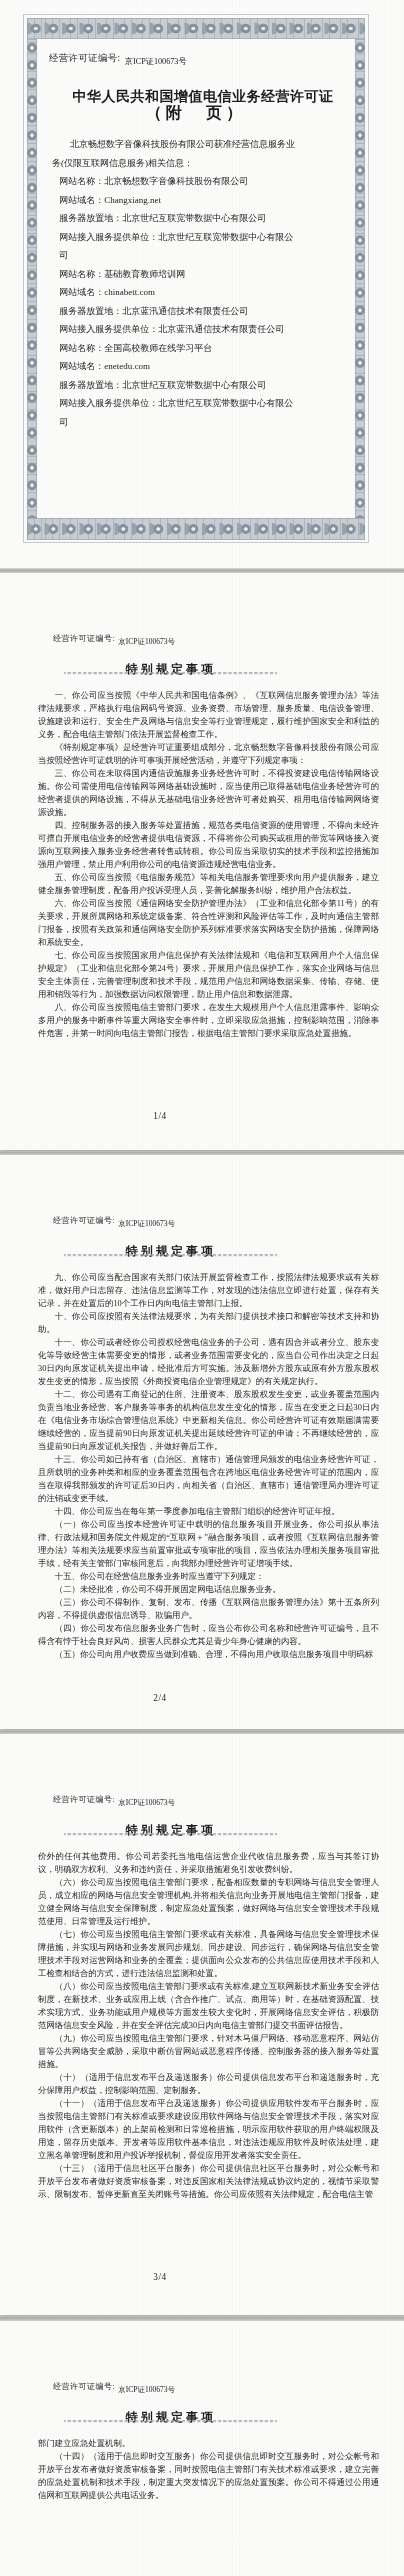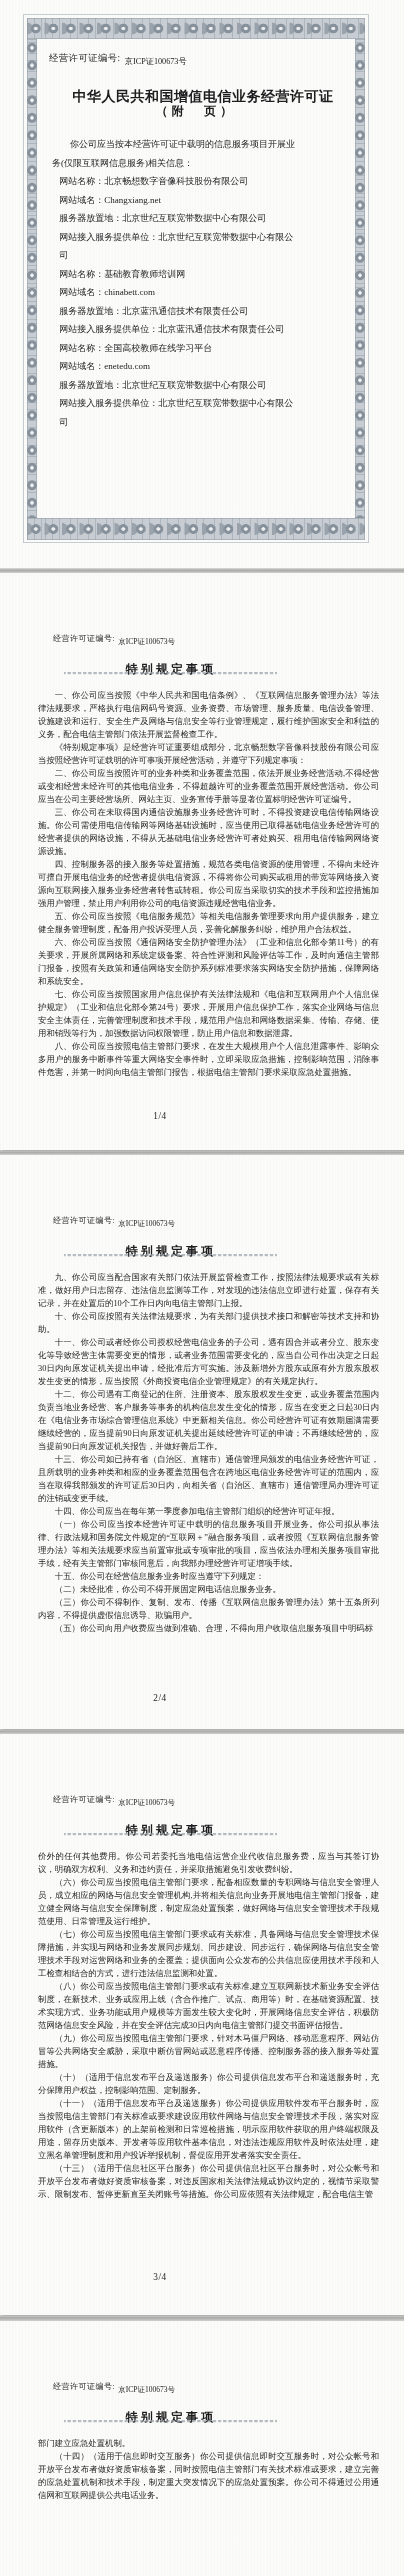--- a/index.html
+++ b/index.html
@@ -25,21 +25,21 @@
     background-image:
       radial-gradient(circle at 50% 8.8px, rgba(255,255,255,.85) 0 1.5px, transparent 2.1px),
       radial-gradient(circle at 50% 8.8px, #87919b 0 4.6px, transparent 5.2px),
       repeating-linear-gradient(0deg,#aeb6bd 0 0.5px,transparent 0.5px 3.6px);
     background-size:100% 17.5px,100% 17.5px,auto;}
   .p1-license{position:absolute;left:49px;top:52px;font-size:9.3px;letter-spacing:0.5px;}
   .p1-license .no{font-size:8.2px;position:relative;top:3.1px;left:4.1px;letter-spacing:0;}
   .p1-title{position:absolute;left:27px;top:81px;width:338px;margin:7px;text-align:center;
             font-size:14px;font-weight:700;letter-spacing:0.5px;}
   .p1-subtitle{position:absolute;left:27px;top:103px;width:338px;text-align:center;
-               font-size:12px;font-weight:700;letter-spacing:4.1px;}
+               font-size:16px;font-weight:700;letter-spacing:4.1px;}
   .p1-body{position:absolute;left:52px;top:135px;width:249px;font-size:9px;line-height:18.5px;}
   .p1-body p{margin:0;text-indent:2em;}
   .site-line{padding-left:7.2px;text-indent:0;}
 
   
   .pv-head{position:absolute;left:53px;top:60px;font-size:8px;letter-spacing:0.5px;}
   .pv-head .no{font-size:7.5px;position:relative;top:2.6px;left:3.1px;letter-spacing:0;}
   .pv-title{position:absolute;left:0;top:88px;width:342px;margin:0;text-align:center;
             font-size:12px;font-weight:700;letter-spacing:3.1px;}
   .zigzag{position:absolute;left:64px;top:99px;width:213px;height:3.6px;opacity:.75;
@@ -66,21 +66,21 @@
       <div class="band band-h" style="bottom:0;"></div>
       <div class="band band-v" style="left:0;"></div>
       <div class="band band-v" style="right:0;"></div>
     </div>
     <div class="p1-license">
       <span>经营许可证编号:</span><span class="no">京ICP证100673号</span>
     </div>
     <h1 class="p1-title">中华人民共和国增值电信业务经营许可证</h1>
     <div class="p1-subtitle">（附　页）</div>
     <div class="p1-body">
-      <p>你公司应当按本经营许可证中载明的信息服务项目开展业务(仅限互联网信息服务)相关信息：</p>
+      <p>北京畅想数字音像科技股份有限公司获准经营信息服务业务(仅限互联网信息服务)相关信息：</p>
       <div id="site-lines">
           <div class="site-line">网站名称：北京畅想数字音像科技股份有限公司</div>
           <div class="site-line">网站域名：Changxiang.net</div>
           <div class="site-line">服务器放置地：北京世纪互联宽带数据中心有限公司</div>
           <div class="site-line">网站接入服务提供单位：北京世纪互联宽带数据中心有限公司</div>
           <div class="site-line">网站名称：基础教育教师培训网</div>
           <div class="site-line">网站域名：chinabett.com</div>
           <div class="site-line">服务器放置地：北京蓝汛通信技术有限责任公司</div>
           <div class="site-line">网站接入服务提供单位：北京蓝汛通信技术有限责任公司</div>
           <div class="site-line">网站名称：全国高校教师在线学习平台</div>
@@ -99,21 +99,20 @@
   <div id="provision-pages">
   <section class="sheet" style="top: 573px; height: 577px;">
     <div class="pv-head">
       <span>经营许可证编号:</span><span class="no">京ICP证100673号</span>
     </div>
     <h2 class="pv-title">特别规定事项</h2>
     <div class="zigzag"></div>
     <div class="pv-body">
           <p class="ind">一、你公司应当按照《中华人民共和国电信条例》、《互联网信息服务管理办法》等法律法规要求，严格执行电信网码号资源、业务资费、市场管理、服务质量、电信设备管理、设施建设和运行、安全生产及网络与信息安全等行业管理规定，履行维护国家安全和利益的义务，配合电信主管部门依法开展监督检查工作。</p>
           <p class="ind">《特别规定事项》是经营许可证重要组成部分，北京畅想数字音像科技股份有限公司应当按照经营许可证载明的许可事项开展经营活动，并遵守下列规定事项：</p>
-          <p class="ind">二、你公司应当按照许可的业务种类和业务覆盖范围，依法开展业务经营活动,不得经营或变相经营未经许可的其他电信业务，不得超越许可的业务覆盖范围开展经营活动。你公司应当在公司主要经营场所、网站主页、业务宣传手册等显著位置标明经营许可证编号。</p>
           <p class="ind">三、你公司在未取得国内通信设施服务业务经营许可时，不得投资建设电信传输网络设施。你公司需使用电信传输网等网络基础设施时，应当使用已取得基础电信业务经营许可的经营者提供的网络设施，不得从无基础电信业务经营许可者处购买、租用电信传输网网络资源设施。</p>
           <p class="ind">四、控制服务器的接入服务等处置措施，规范各类电信资源的使用管理，不得向未经许可擅自开展电信业务的经营者提供电信资源，不得将你公司购买或租用的带宽等网络接入资源向互联网接入服务业务经营者转售或转租。你公司应当采取切实的技术手段和监控措施加强用户管理，禁止用户利用你公司的电信资源违规经营电信业务。</p>
           <p class="ind">五、你公司应当按照《电信服务规范》等相关电信服务管理要求向用户提供服务，建立健全服务管理制度，配备用户投诉受理人员，妥善化解服务纠纷，维护用户合法权益。</p>
           <p class="ind">六、你公司应当按照《通信网络安全防护管理办法》（工业和信息化部令第11号）的有关要求，开展所属网络和系统定级备案、符合性评测和风险评估等工作，及时向通信主管部门报备，按照有关政策和通信网络安全防护系列标准要求落实网络安全防护措施，保障网络和系统安全。</p>
           <p class="ind">七、你公司应当按照国家用户信息保护有关法律法规和《电信和互联网用户个人信息保护规定》（工业和信息化部令第24号）要求，开展用户信息保护工作，落实企业网络与信息安全主体责任，完善管理制度和技术手段，规范用户信息和网络数据采集、传输、存储、使用和销毁等行为，加强数据访问权限管理，防止用户信息和数据泄露。</p>
           <p class="ind">八、你公司应当按照电信主管部门要求，在发生大规模用户个人信息泄露事件、影响众多用户的服务中断事件等重大网络安全事件时，立即采取应急措施，控制影响范围，消除事件危害，并第一时间向电信主管部门报告，根据电信主管部门要求采取应急处置措施。</p>
         </div>
     <div class="page-num">1/4</div>
   </section>
 
@@ -127,20 +126,21 @@
           <p class="ind">九、你公司应当配合国家有关部门依法开展监督检查工作，按照法律法规要求或有关标准，做好用户日志留存、违法信息监测等工作，对发现的违法信息立即进行处置，保存有关记录，并在处置后的10个工作日内向电信主管部门上报。</p>
           <p class="ind">十、你公司应按照有关法律法规要求，为有关部门提供技术接口和解密等技术支持和协助。</p>
           <p class="ind">十一、你公司或者经你公司授权经营电信业务的子公司，遇有因合并或者分立、股东变化等导致经营主体需要变更的情形，或者业务范围需要变化的，应当自公司作出决定之日起30日内向原发证机关提出申请，经批准后方可实施。涉及新增外方股东或原有外方股东股权发生变更的情形，应当按照《外商投资电信企业管理规定》的有关规定执行。</p>
           <p class="ind">十二、你公司遇有工商登记的住所、注册资本、股东股权发生变更，或业务覆盖范围内负责当地业务经营、客户服务等事务的机构信息发生变化的情形，应当在变更之日起30日内在《电信业务市场综合管理信息系统》中更新相关信息。你公司经营许可证有效期届满需要继续经营的，应当提前90日向原发证机关提出延续经营许可证的申请；不再继续经营的，应当提前90日向原发证机关报告，并做好善后工作。</p>
           <p class="ind">十三、你公司如已持有省（自治区、直辖市）通信管理局颁发的电信业务经营许可证，且所载明的业务种类和相应的业务覆盖范围包含在跨地区电信业务经营许可证的范围内，应当在取得我部颁发的许可证后30日内，向相关省（自治区、直辖市）通信管理局办理许可证的注销或变更手续。</p>
           <p class="ind">十四、你公司应当在每年第一季度参加电信主管部门组织的经营许可证年报。</p>
           <p class="ind">（一）你公司应当按本经营许可证中载明的信息服务项目开展业务。你公司拟从事法律、行政法规和国务院文件规定的“互联网＋”融合服务项目，或者按照《互联网信息服务管理办法》等相关法规要求应当前置审批或专项审批的项目，应当依法办理相关服务项目审批手续，经有关主管部门审核同意后，向我部办理经营许可证增项手续。</p>
           <p class="ind">十五、你公司在经营信息服务业务时应当遵守下列规定：</p>
           <p class="ind">（二）未经批准，你公司不得开展固定网电话信息服务业务。</p>
           <p class="ind">（三）你公司不得制作、复制、发布、传播《互联网信息服务管理办法》第十五条所列内容，不得提供虚假信息诱导、欺骗用户。</p>
+          <p class="ind">（四）你公司发布信息服务业务广告时，应当公布你公司名称和经营许可证编号，且不得含有悖于社会良好风尚、损害人民群众尤其是青少年身心健康的内容。</p>
           <p class="ind">（五）你公司向用户收费应当做到准确、合理，不得向用户收取信息服务项目中明码标</p>
         </div>
     <div class="page-num">2/4</div>
   </section>
 
   <section class="sheet" style="top: 1734px; height: 581px;">
     <div class="pv-head">
       <span>经营许可证编号:</span><span class="no">京ICP证100673号</span>
     </div>
     <h2 class="pv-title">特别规定事项</h2>

